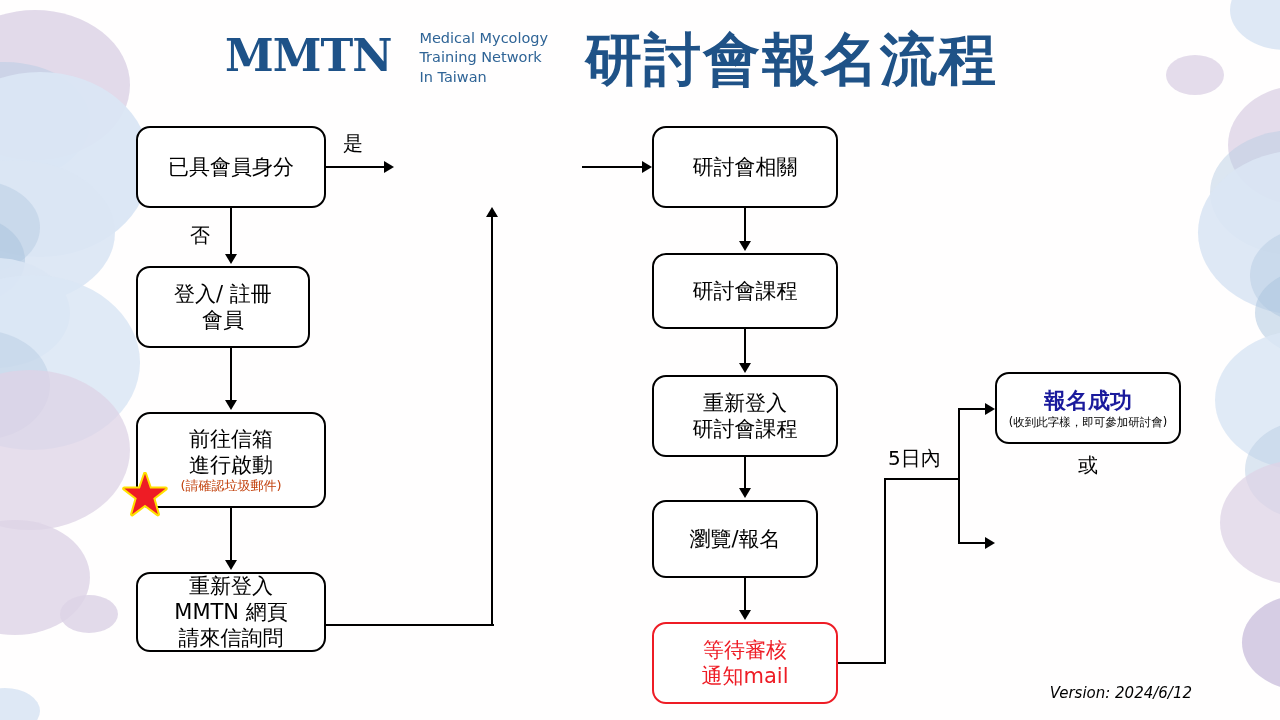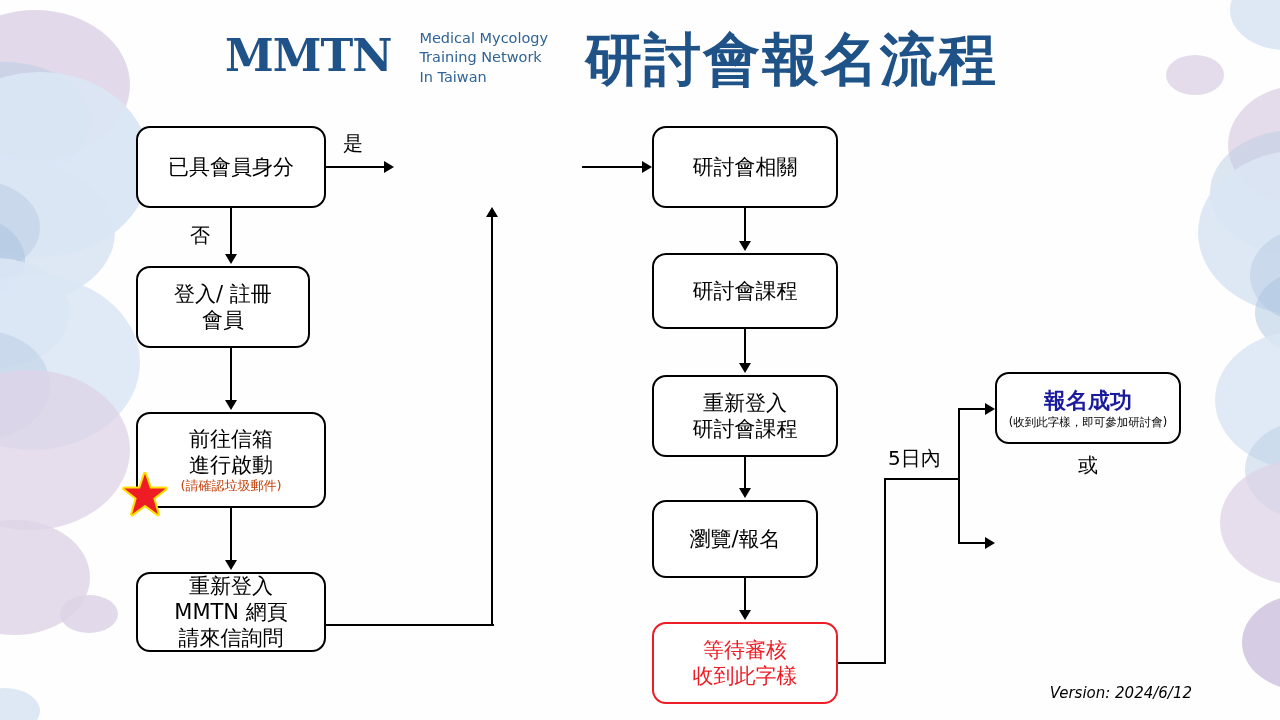--- a/index.html
+++ b/index.html
@@ -240,21 +240,21 @@
     <span class="line">重新登入</span>
     <span class="line">研討會課程</span>
   </div>
 
   <div class="box" style="left:652px; top:500px; width:166px; height:78px;">
     <span class="line">瀏覽/報名</span>
   </div>
 
   <div class="box red" style="left:652px; top:622px; width:186px; height:82px;">
     <span class="line">等待審核</span>
-    <span class="line">收到此字樣</span>
+    <span class="line">通知mail</span>
   </div>
 
   <div class="box" style="left:995px; top:372px; width:186px; height:72px;border-radius:14px;">
     <span class="strong-blue">報名成功</span>
     <span class="sub-small">(收到此字樣，即可參加研討會)</span>
   </div>
 
 
   <div>
 

